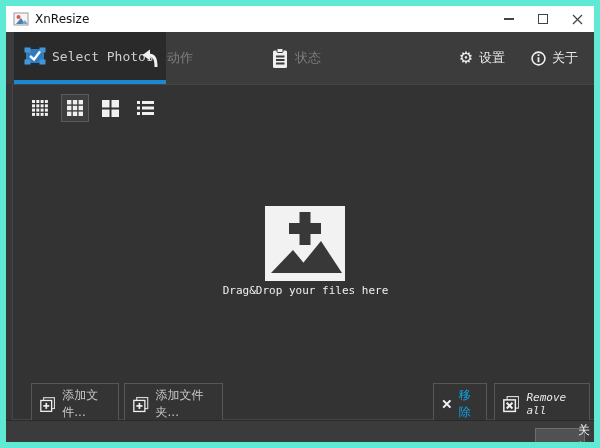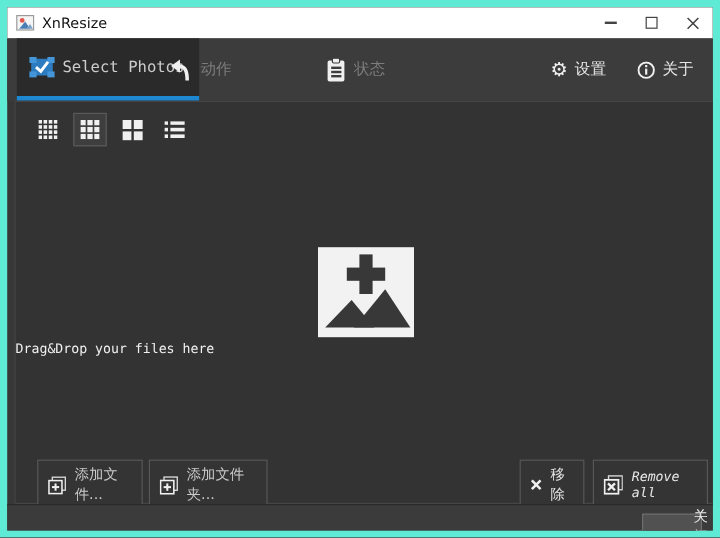--- a/index.html
+++ b/index.html
@@ -55,34 +55,34 @@
     border:1px solid transparent; background:transparent;
   }
   .view-btn.selected { background:#3e3e3e; border:1px solid #5a5a5a; }
   
   .dropzone { position:absolute; left:0; top:0; width:100%; height:100%; }
   .drop-square {
     position:absolute; left:252px; top:121px; width:80px; height:75px;
     background:#f2f2f2;
   }
   .drop-hint {
-    position:absolute; left:0; top:199px; width:100%; text-align:left;
+    position:absolute; left:0; top:199px; width:100%; text-align:center;
     color:#f0f0f0; font-size:11px;
     font-family:"DejaVu Sans Mono","Liberation Mono",monospace;
   }
   
   .ftr-btn {
     position:absolute; top:298px; height:42px;
     display:flex; align-items:center; gap:7px; padding:0 8px;
     border:1px solid #575757; background:#343434;
     color:#c9c9c9; font-size:12px; cursor:default;
   }
   .btn-add-files  { left:18px;  width:88px; }
   .btn-add-folder { left:111px; width:99px;justify-content:flex-end; }
-  .btn-remove     { left:420px; width:54px; color:#e5e5e5; }
+  .btn-remove     { left:420px; width:54px; color:#0ea5e9; }
   .btn-remove-all { left:481px; width:96px; color:#e8e8e8;
     font-family:"DejaVu Sans Mono","Liberation Mono",monospace; font-size:11px;font-style:italic; }
   
   .statusbar {
     position:absolute; left:0; top:414px; width:100%; height:34px;
     background:#3b3b3b; border-top:1px solid #2a2a2a;
   }
   .close-btn {
     position:absolute; left:529px; top:7px; width:27px; height:21px;
     background:#515151; border:1px solid #6d6d6d; color:#ededed;

